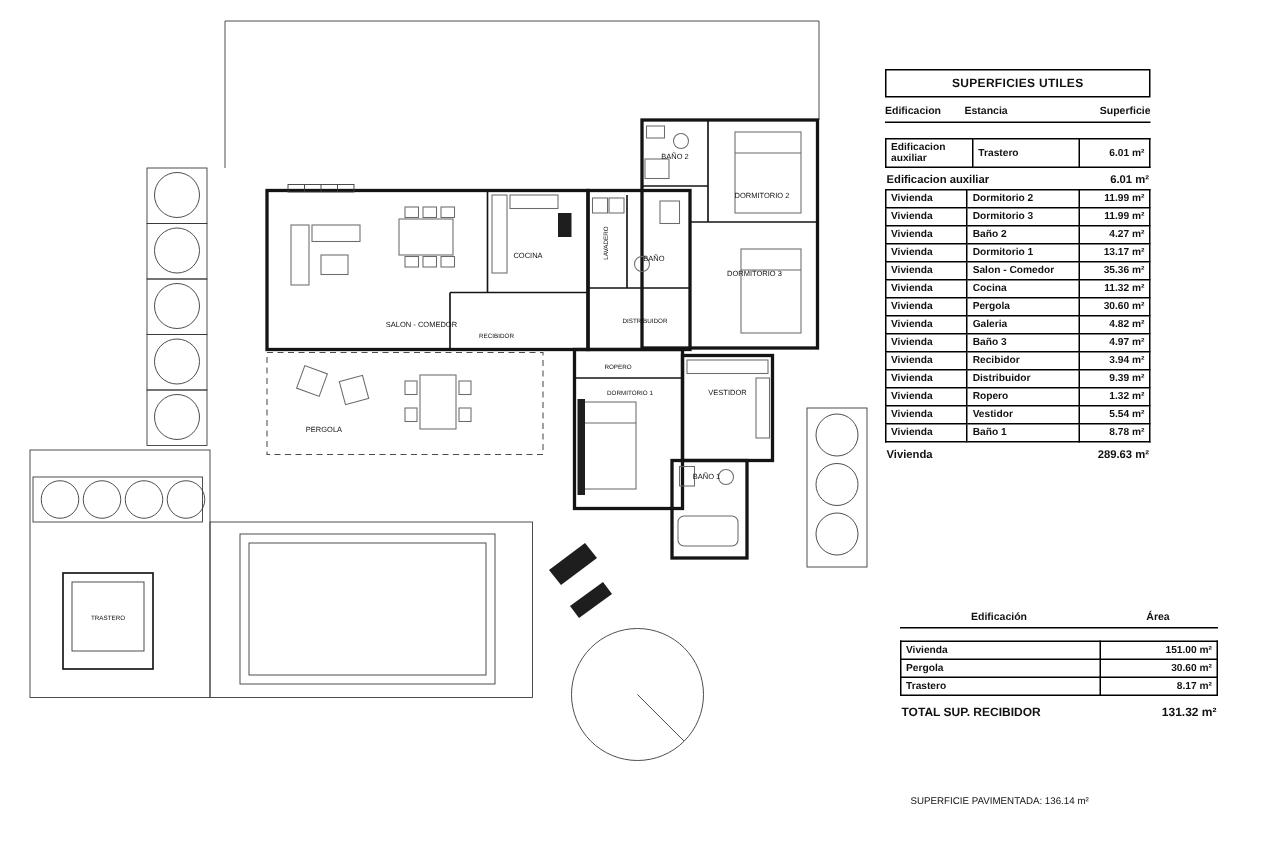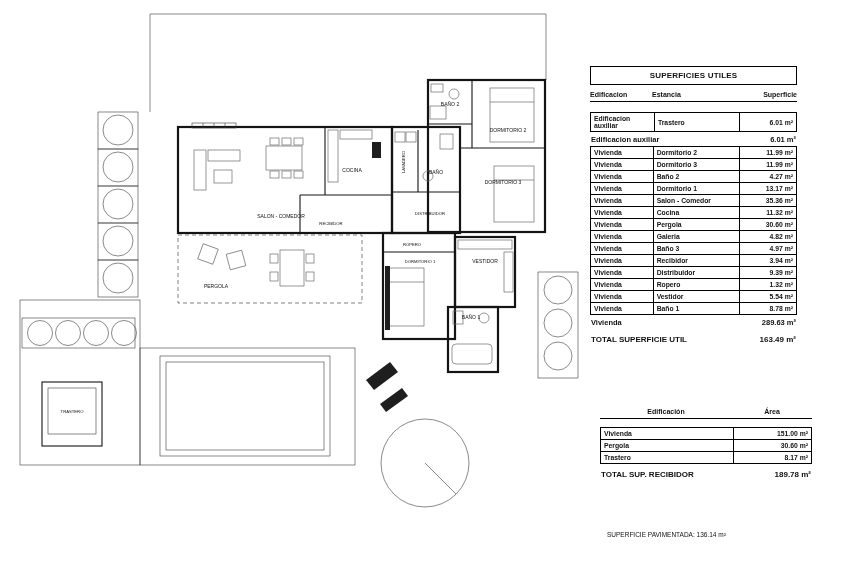--- a/index.html
+++ b/index.html
@@ -12,21 +12,21 @@
   .wall2{fill:none;stroke:#141414;stroke-width:1.1;}
   .thin{fill:none;stroke:#3a3a3a;stroke-width:0.6;}
   .furn{fill:none;stroke:#6b6b6b;stroke-width:0.7;}
   .dash{fill:none;stroke:#4a4a4a;stroke-width:0.7;stroke-dasharray:4 3;}
   .dark{fill:#1e1e1e;stroke:none;}
   .lbl{font-family:"Liberation Sans", sans-serif;font-size:5px;fill:#111;text-anchor:middle;}
   .lbl-sm{font-family:"Liberation Sans", sans-serif;font-size:4.2px;fill:#111;text-anchor:middle;}
 
   
   .tbl{position:absolute;}
-  .t1{left:590px;top:66px;width:207px;}
+  .t1{left:590px;top:46px;width:177px;}
   .t2{left:600px;top:402px;width:212px;}
   .t-title{border:1px solid #000;text-align:center;font-weight:bold;font-size:8px;
            padding:4px 0;letter-spacing:0.2px;}
   .t-head{display:flex;border-bottom:1px solid #000;margin-top:4px;padding:2px 0 3px 0;
           font-weight:bold;font-size:7px;}
   .t1 .t-head span:nth-child(1){width:62px;}
   .t1 .t-head span:nth-child(2){width:85px;}
   .t1 .t-head span:nth-child(3){width:60px;text-align:right;}
   .t2 .t-head span:nth-child(1){width:132px;text-align:center;}
   .t2 .t-head span:nth-child(2){width:80px;text-align:center;}
@@ -292,24 +292,20 @@
           <td>Vivienda</td>
           <td>Baño 1</td>
           <td>8.78 m²</td>
         </tr>
         </tbody>
     </table>
     <div class="sumrow">
       <span>Vivienda</span>
       <span>289.63 m²</span>
     </div>
-    <div class="sumrow total">
-      <span>TOTAL SUPERFICIE UTIL</span>
-      <span>163.49 m²</span>
-    </div>
   </div>
 
   <div class="tbl t2">
     <div class="t-head">
       <span>Edificación</span>
       <span>Área</span>
     </div>
     <div class="gap8"></div>
     <table class="grid">
       <tbody>
@@ -322,19 +318,19 @@
           <td>30.60 m²</td>
         </tr>
           <tr>
           <td>Trastero</td>
           <td>8.17 m²</td>
         </tr>
         </tbody>
     </table>
     <div class="sumrow total">
       <span>TOTAL SUP. RECIBIDOR</span>
-      <span>189.78 m²</span>
+      <span>131.32 m²</span>
     </div>
   </div>
 
   <div class="pav">SUPERFICIE PAVIMENTADA: 136.14 m²</div>
 
 </div>
 
 </body></html>

